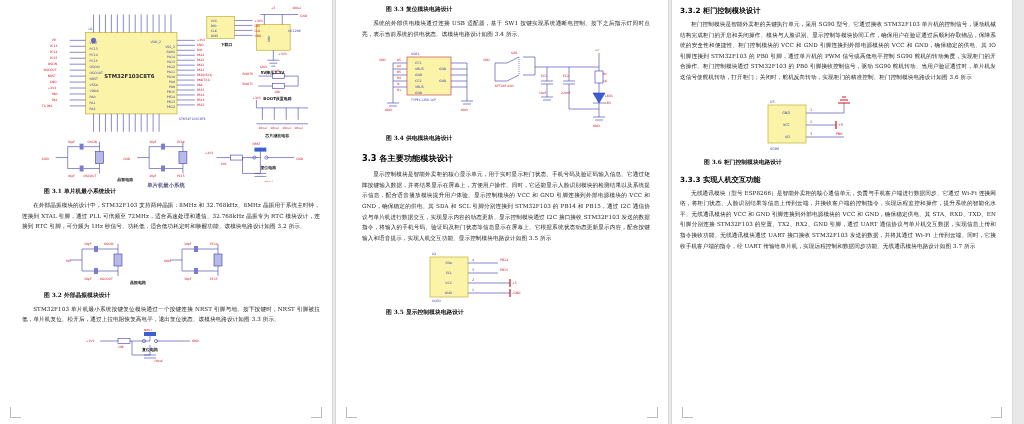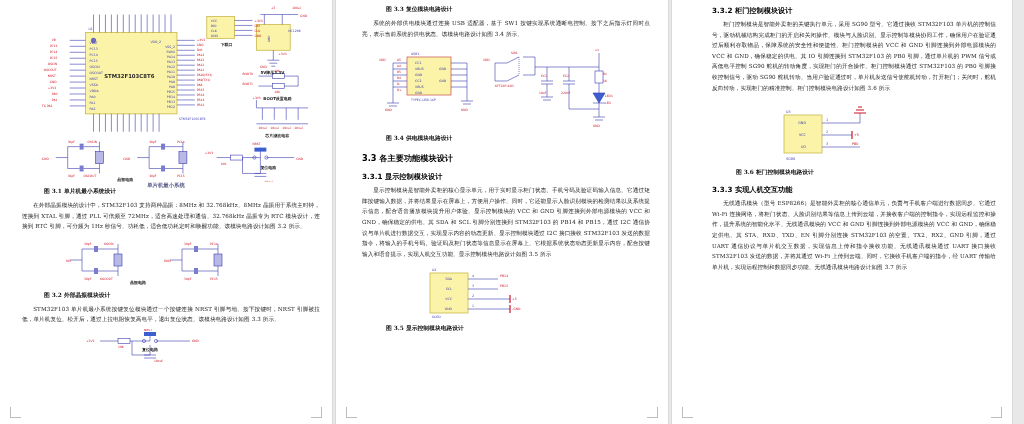--- a/index.html
+++ b/index.html
@@ -17,21 +17,21 @@
   .page.p2{width:332px;margin-left:4px;}
   .page.p3{width:340px;margin-left:4px;}
 
   .body{
     position:absolute;left:0;right:0;top:0;
     padding:0 14px;
     box-sizing:border-box;
   }
   .p1 .body{padding-left:22px;padding-right:12px;}
   .p2 .body{padding-left:26px;padding-right:18px;}
-  .p3 .body{padding-left:40px;padding-right:16px;}
+  .p3 .body{padding-left:8px;padding-right:16px;}
 
   p.txt{
     margin:0 0 0 0;
     font-size:5.6px;line-height:10.6px;
     color:#1b1b1b;text-align:justify;
     text-indent:11.2px;
     letter-spacing:.1px;
   }
   .cap{
     font-size:5.8px;line-height:11px;color:#111;font-weight:bold;
@@ -494,21 +494,20 @@
             <text x="234" y="48">LED1</text>
               <text x="234" y="55">LED</text>
             <text x="226" y="2" text-anchor="middle">+5</text>
             <text x="222" y="78">GND</text>
           </g>
         </svg>
       </div>
 
       <div class="cap">图 3.4  供电模块电路设计</div>
       <h2 class="sec">3.3  各主要功能模块设计</h2>
-      <h3 class="sub">3.3.1 显示控制模块设计</h3>
       <p class="txt">显示控制模块是智能外卖柜的核心显示单元，用于实时显示柜门状态、手机号码及验证码输入信息。它通过矩阵按键输入数据，并将结果显示在屏幕上，方便用户操作。同时，它还能显示人脸识别模块的检测结果以及系统提示信息，配合语音播放模块提升用户体验。显示控制模块的 VCC 和 GND 引脚连接到外部电源模块的 VCC 和 GND，确保稳定的供电。其 SDA 和 SCL 引脚分别连接到 STM32F103 的 PB14 和 PB15，通过 I2C 通信协议与单片机进行数据交互，实现显示内容的动态更新。显示控制模块通过 I2C 接口接收 STM32F103 发送的数据指令，将输入的手机号码、验证码及柜门状态等信息显示在屏幕上。它根据系统状态动态更新显示内容，配合按键输入和语音提示，实现人机交互功能。显示控制模块电路设计如图 3.5 所示</p>
 
       <div class="figwrap" style="margin-top:8px;">
         <svg class="sch" width="200" height="52" viewBox="0 0 200 52">
           <g stroke="#3b3bb0" stroke-width="0.6" fill="none">
             <rect x="24" y="6" width="38" height="40" fill="#fbf3a8" stroke="#c8b84a" stroke-width="0.8"></rect>
             <line x1="62" y1="12" x2="92" y2="12"></line>
             <line x1="62" y1="22" x2="92" y2="22"></line>
             <line x1="62" y1="32" x2="104" y2="32"></line>
             <line x1="62" y1="42" x2="104" y2="42"></line>

